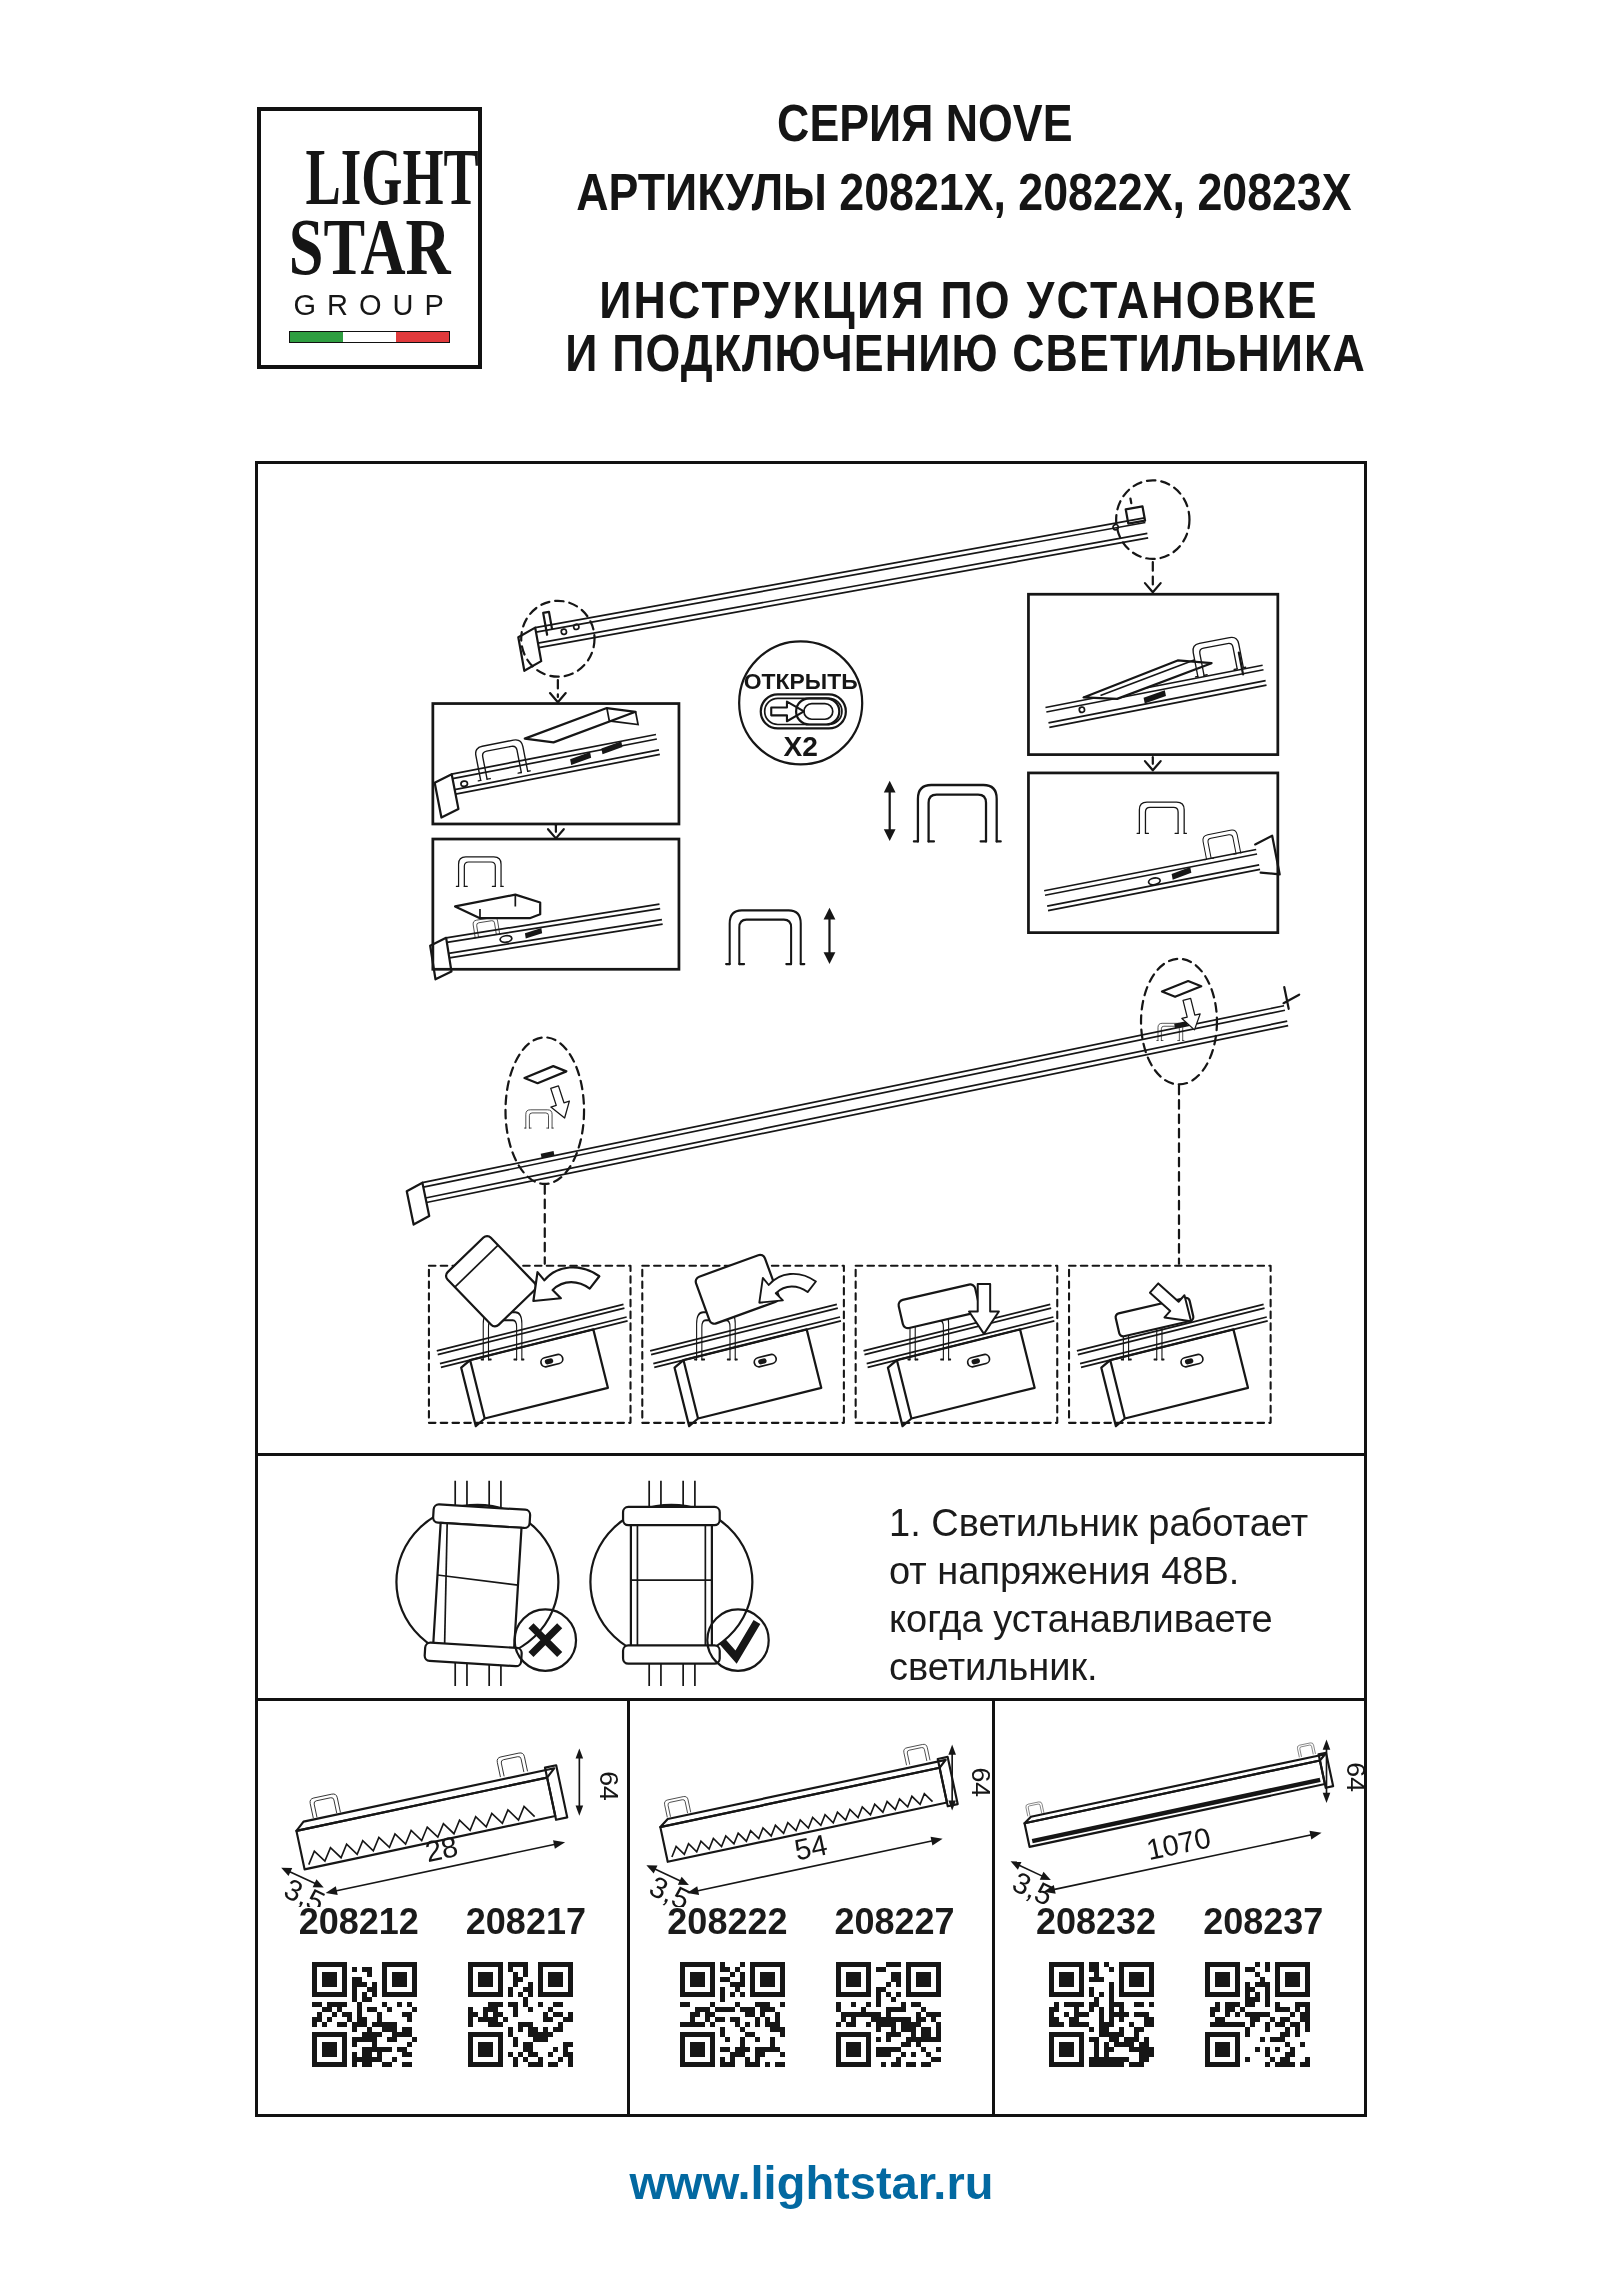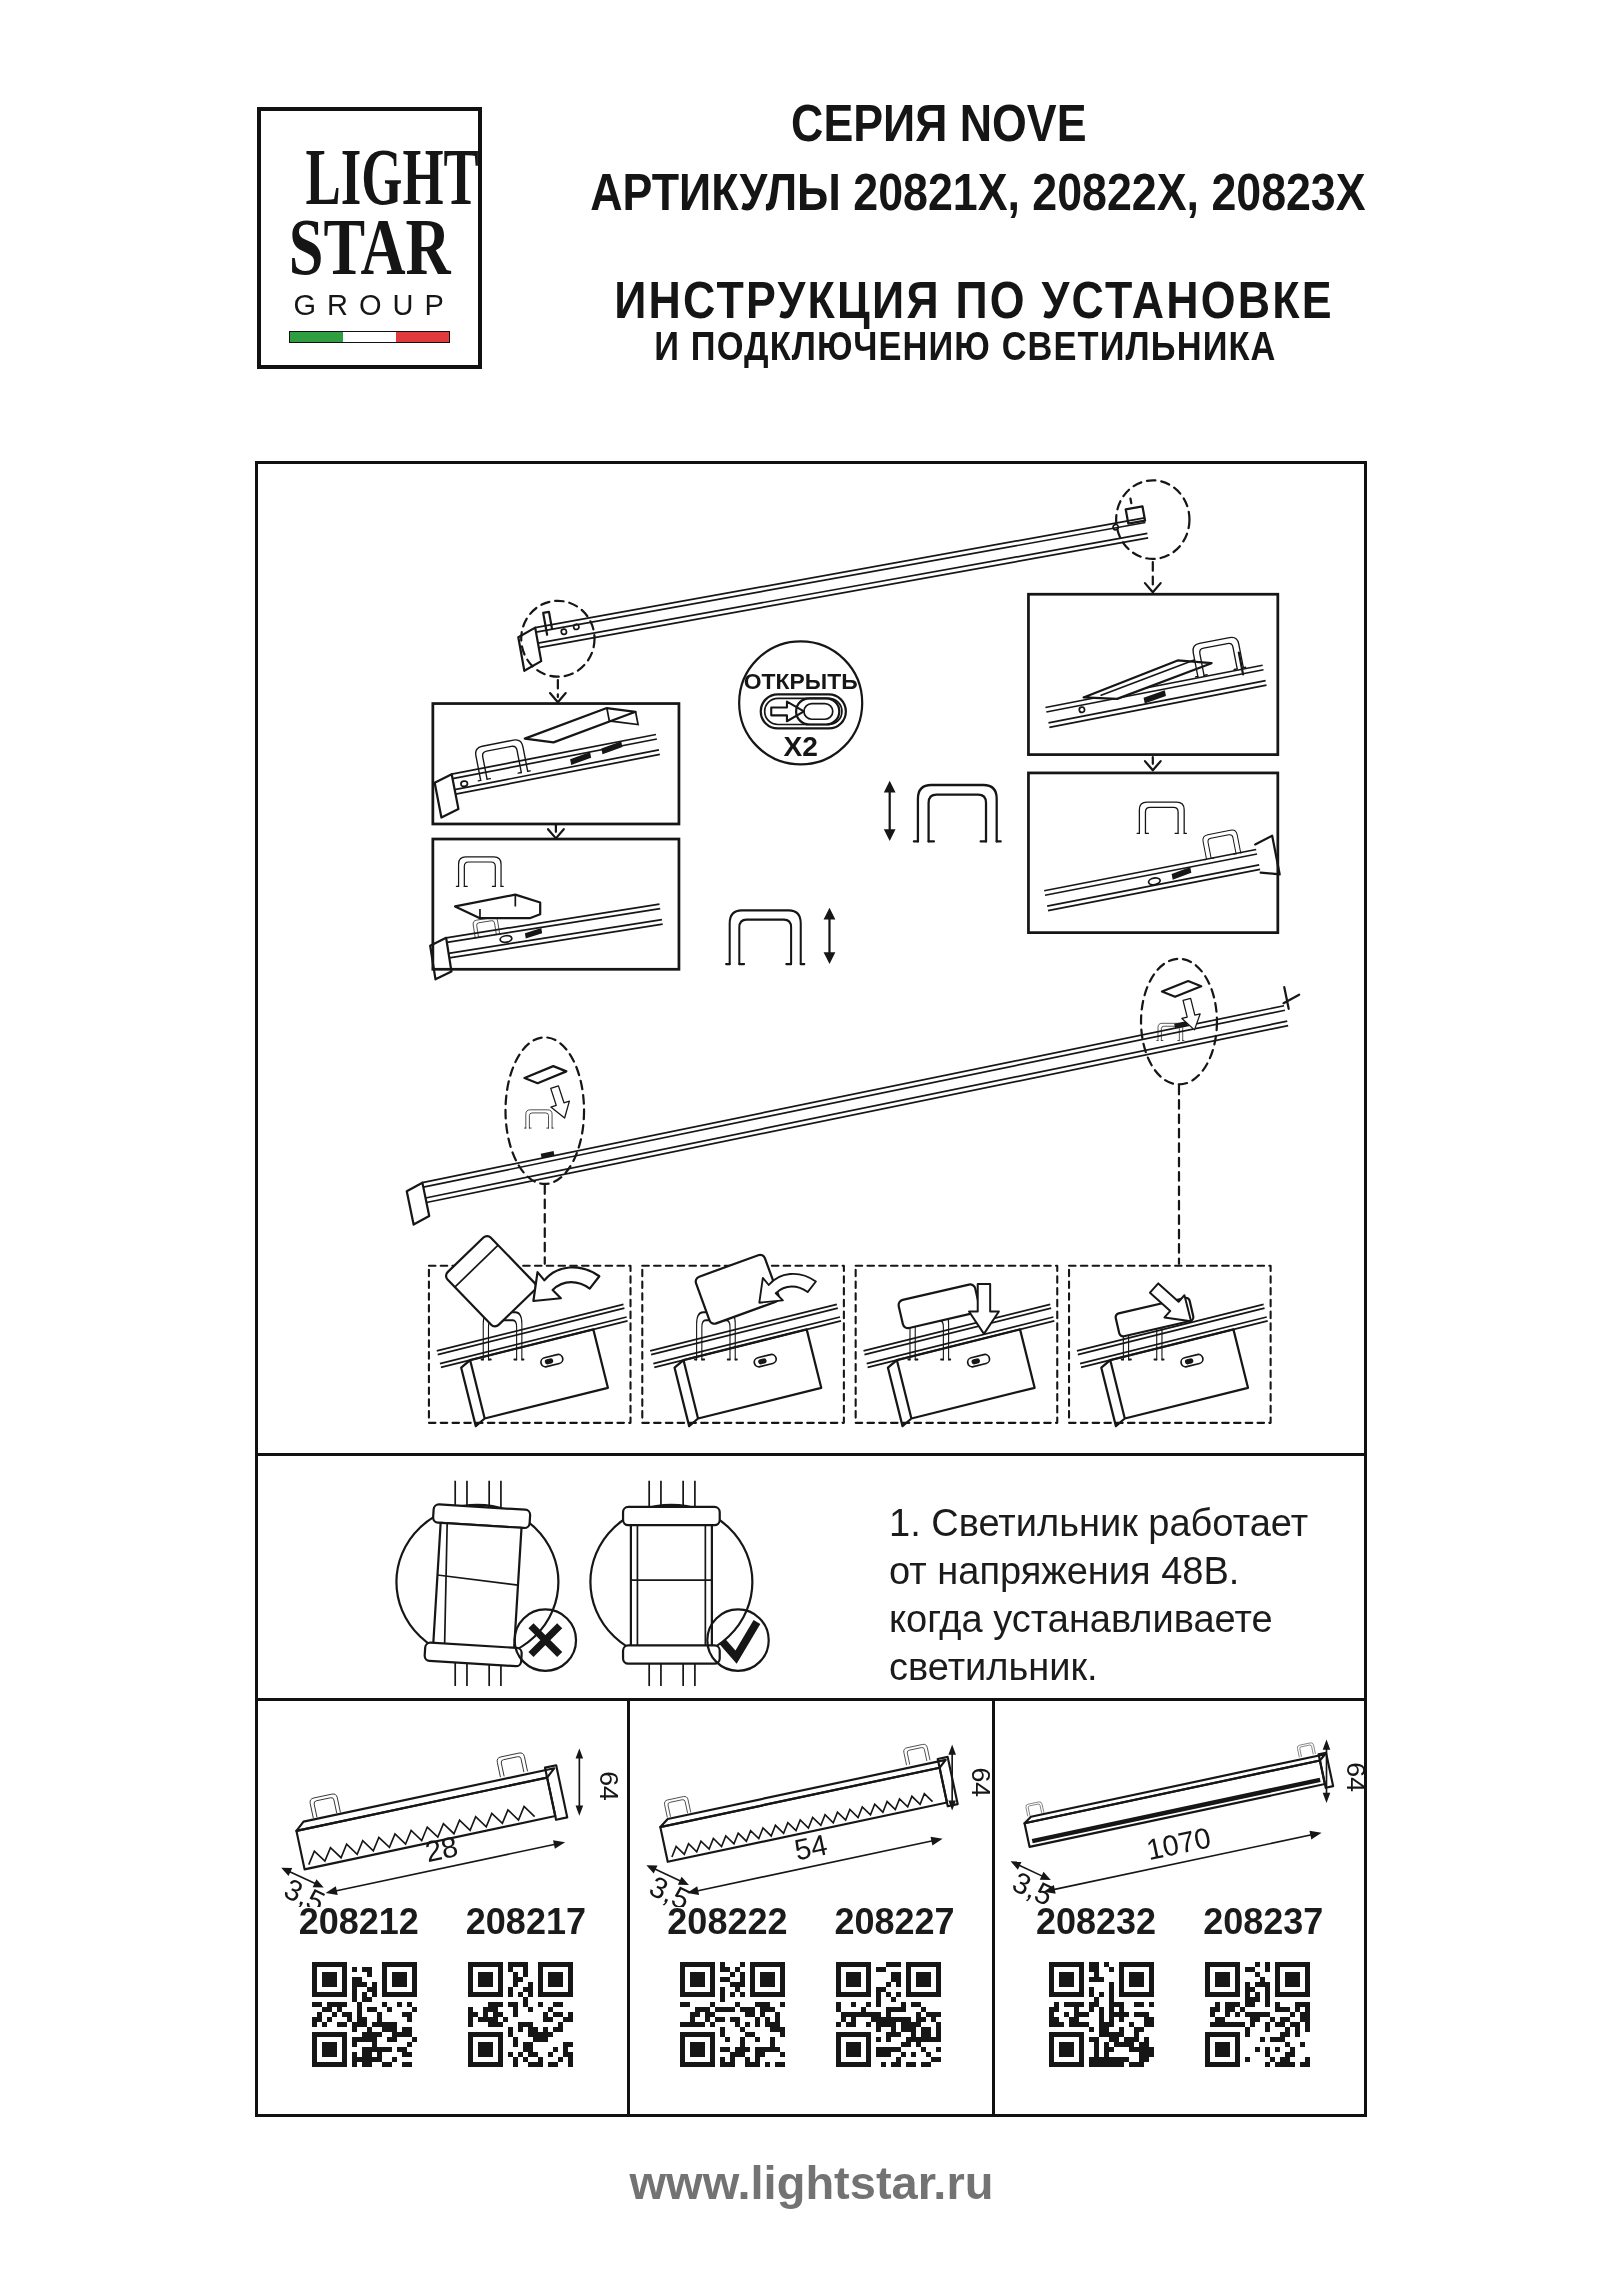--- a/index.html
+++ b/index.html
@@ -17,21 +17,21 @@
   .logo-flag{width:161px;height:11.8px;margin:9.2px auto 0;border:1.3px solid #111;display:flex;}
   .logo-flag div{flex:1;height:100%;}
 
   
   .hdr{position:absolute;right:257px;top:97px;text-align:center;font-weight:700;color:#151515;}
   .hline{display:block;}
   .hline span{display:inline-block;transform:scaleX(.86);transform-origin:100% 50%;white-space:nowrap;}
   .h-series{font-size:52px;line-height:1;}
   .h-articles{font-size:52px;line-height:1;margin-top:17px;}
   .h-t1{font-size:52px;line-height:1;margin-top:56px;letter-spacing:2.6px;}
-  .h-t2{font-size:40px;line-height:1.04;letter-spacing:1.3px;}
+  .h-t2{font-size:52px;line-height:1.04;letter-spacing:1.3px;}
 
   
   .main-box{position:absolute;left:255px;top:461px;width:1112px;height:995px;border:3.9px solid #111;padding-left:36px;}
   .sec2-box{position:absolute;left:255px;top:1456px;width:1112px;height:245px;border:3.9px solid #111;border-top:none;}
   .sec3-box{position:absolute;left:255px;top:1701px;width:1112px;height:416px;border:3.9px solid #111;border-top:none;display:flex;}
   .panel{width:33.3333%;position:relative;padding-top:2.6px;}
   .panel.mid{border-left:3.9px solid #111;border-right:3.9px solid #111;}
   .articles-row{display:flex;justify-content:center;gap:47px;font-size:36px;font-weight:700;margin-top:-7.9px;color:#1b1b1b;}
   .qr-row{display:flex;justify-content:center;gap:51px;margin-top:19.6px;}
   .qr{width:105px;height:105px;}
@@ -48,21 +48,21 @@
   .blk{fill:#161616;stroke:none;}
   .boxr{stroke:#161616;fill:none;stroke-width:4.2;}
   .dimt{font-size:42px;font-weight:400;}
   .dimt2{font-size:46px;font-weight:400;}
   .otk{font-size:35px;font-weight:700;}
   .x2{font-size:43px;font-weight:700;}
 
   
   .notes{position:absolute;left:631px;top:43px;font-size:38px;line-height:48px;color:#1b1b1b;}
 
-  .footer{position:absolute;left:0;width:100%;top:2155px;text-align:center;font-size:47px;font-weight:700;color:#737373;}
+  .footer{position:absolute;left:0;width:100%;top:2155px;text-align:center;font-size:47px;font-weight:700;color:#0369a1;}
 </style>
 </head>
 <body>
 
 <div class="page">
 
   <div class="logo-box">
     <div class="logo-w logo-l1">LIGHT</div>
     <div class="logo-w logo-l2">STAR</div>
     <div class="logo-group">GROUP</div>

